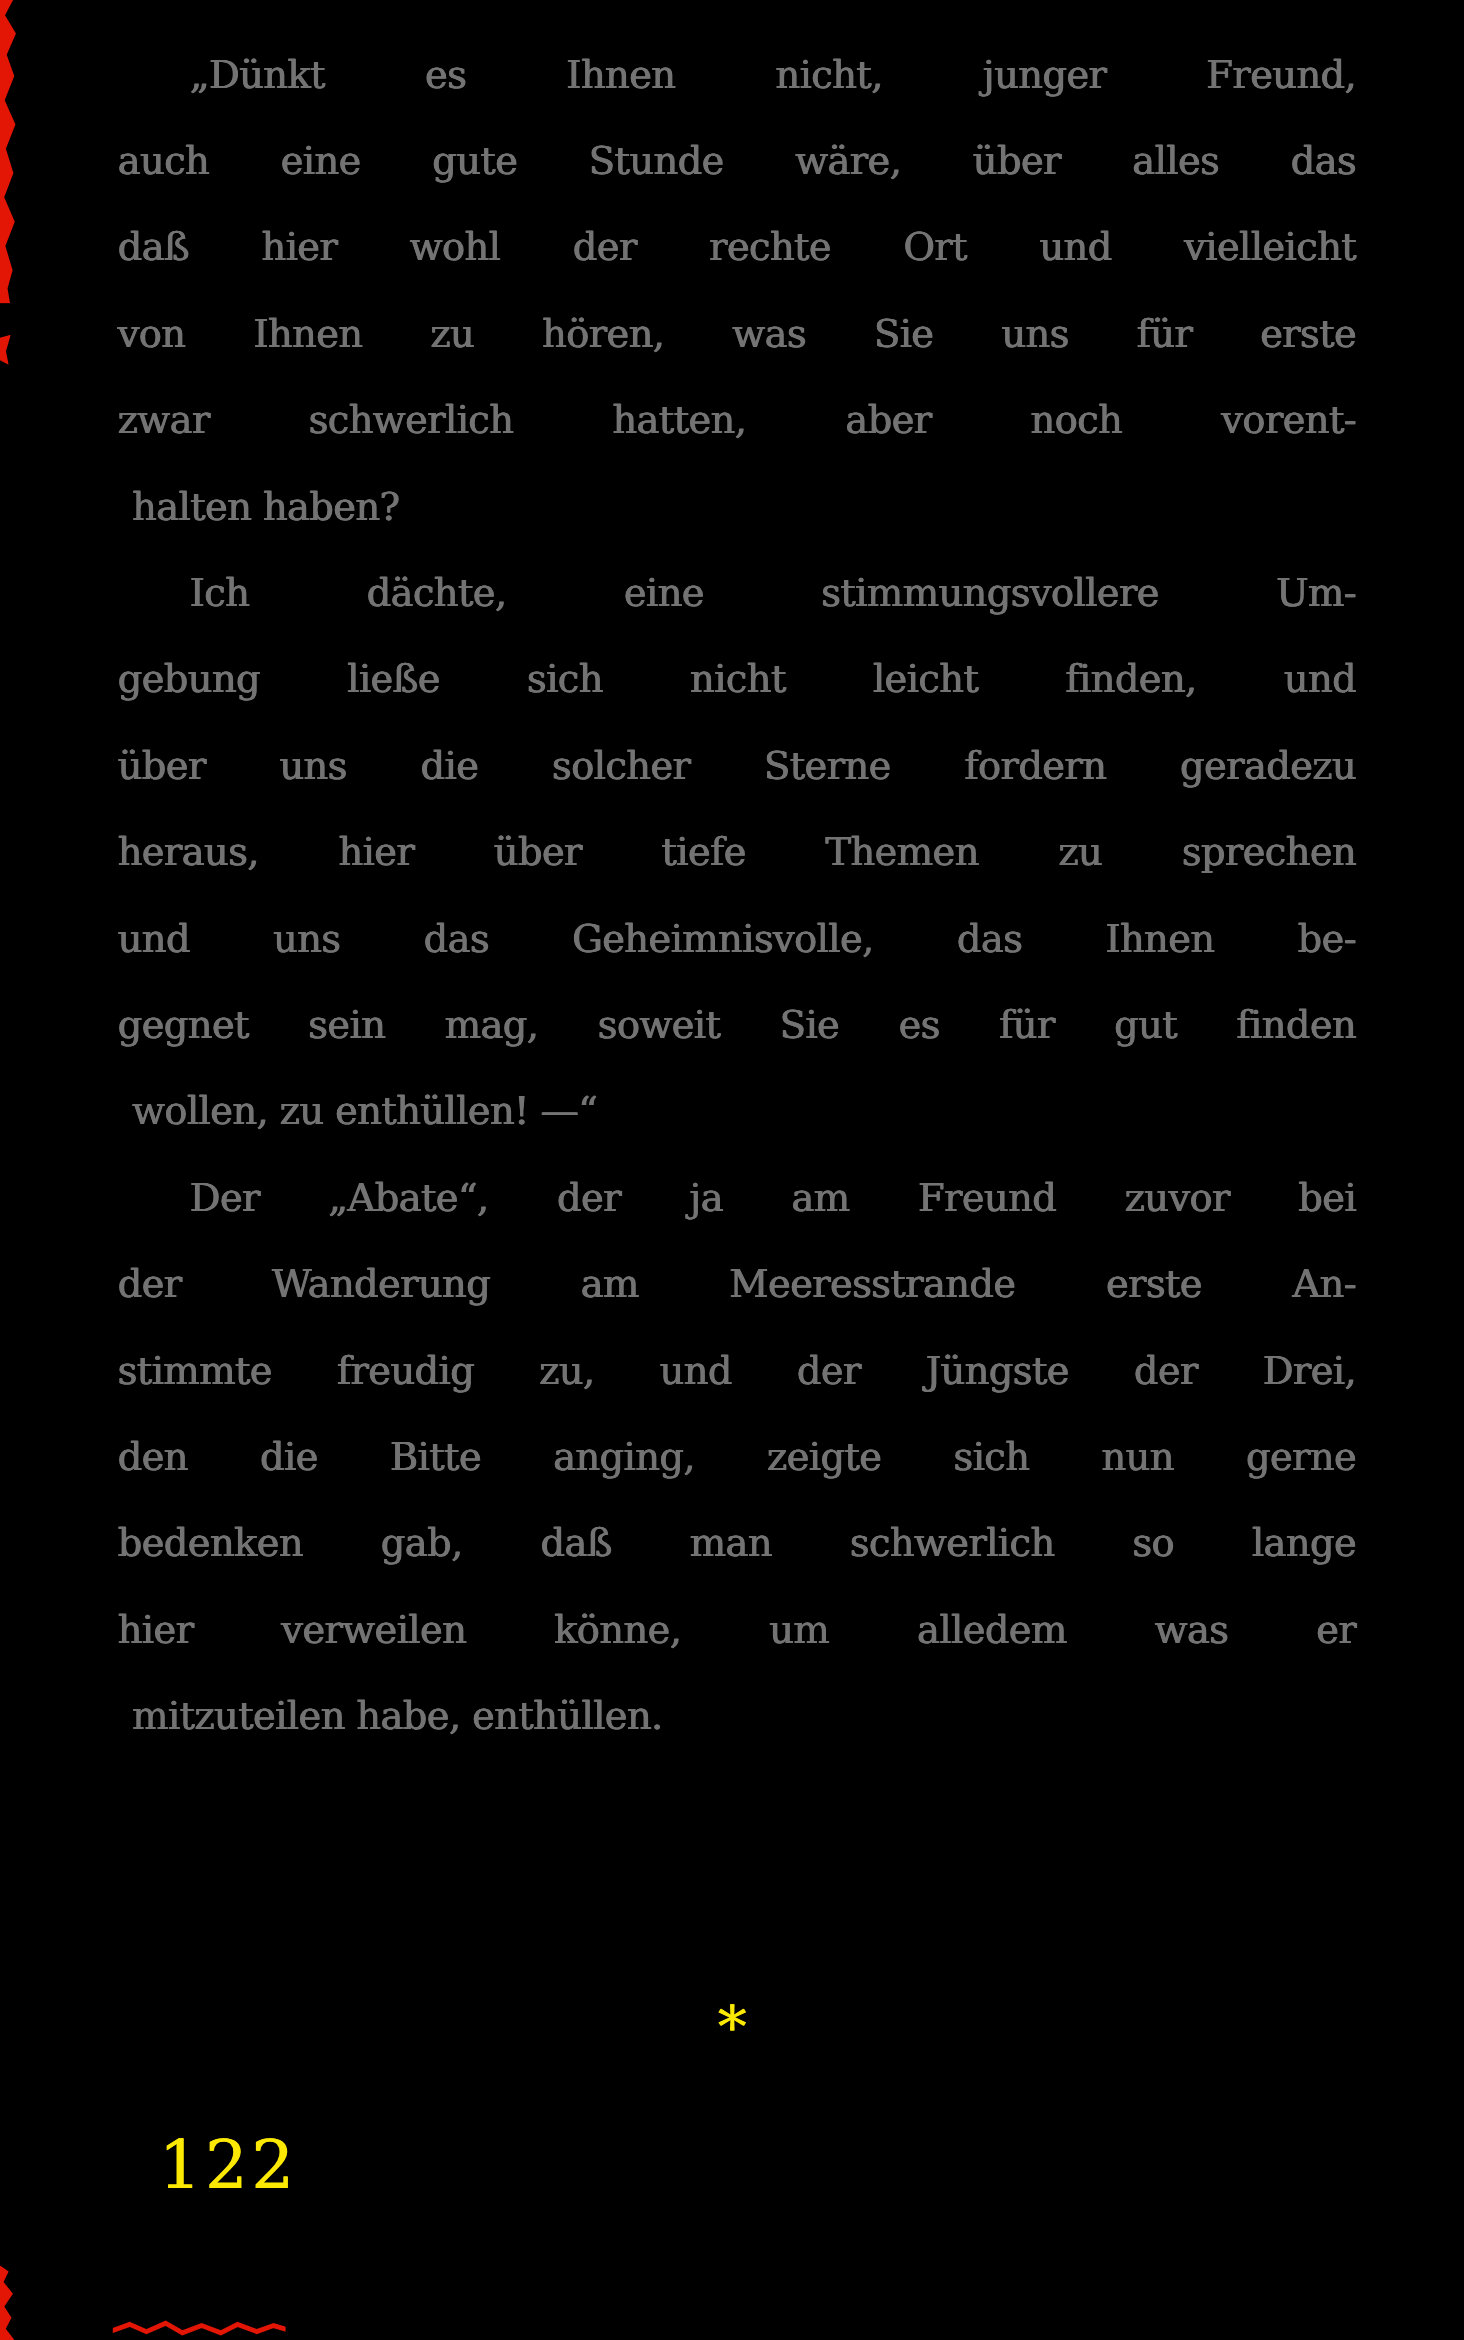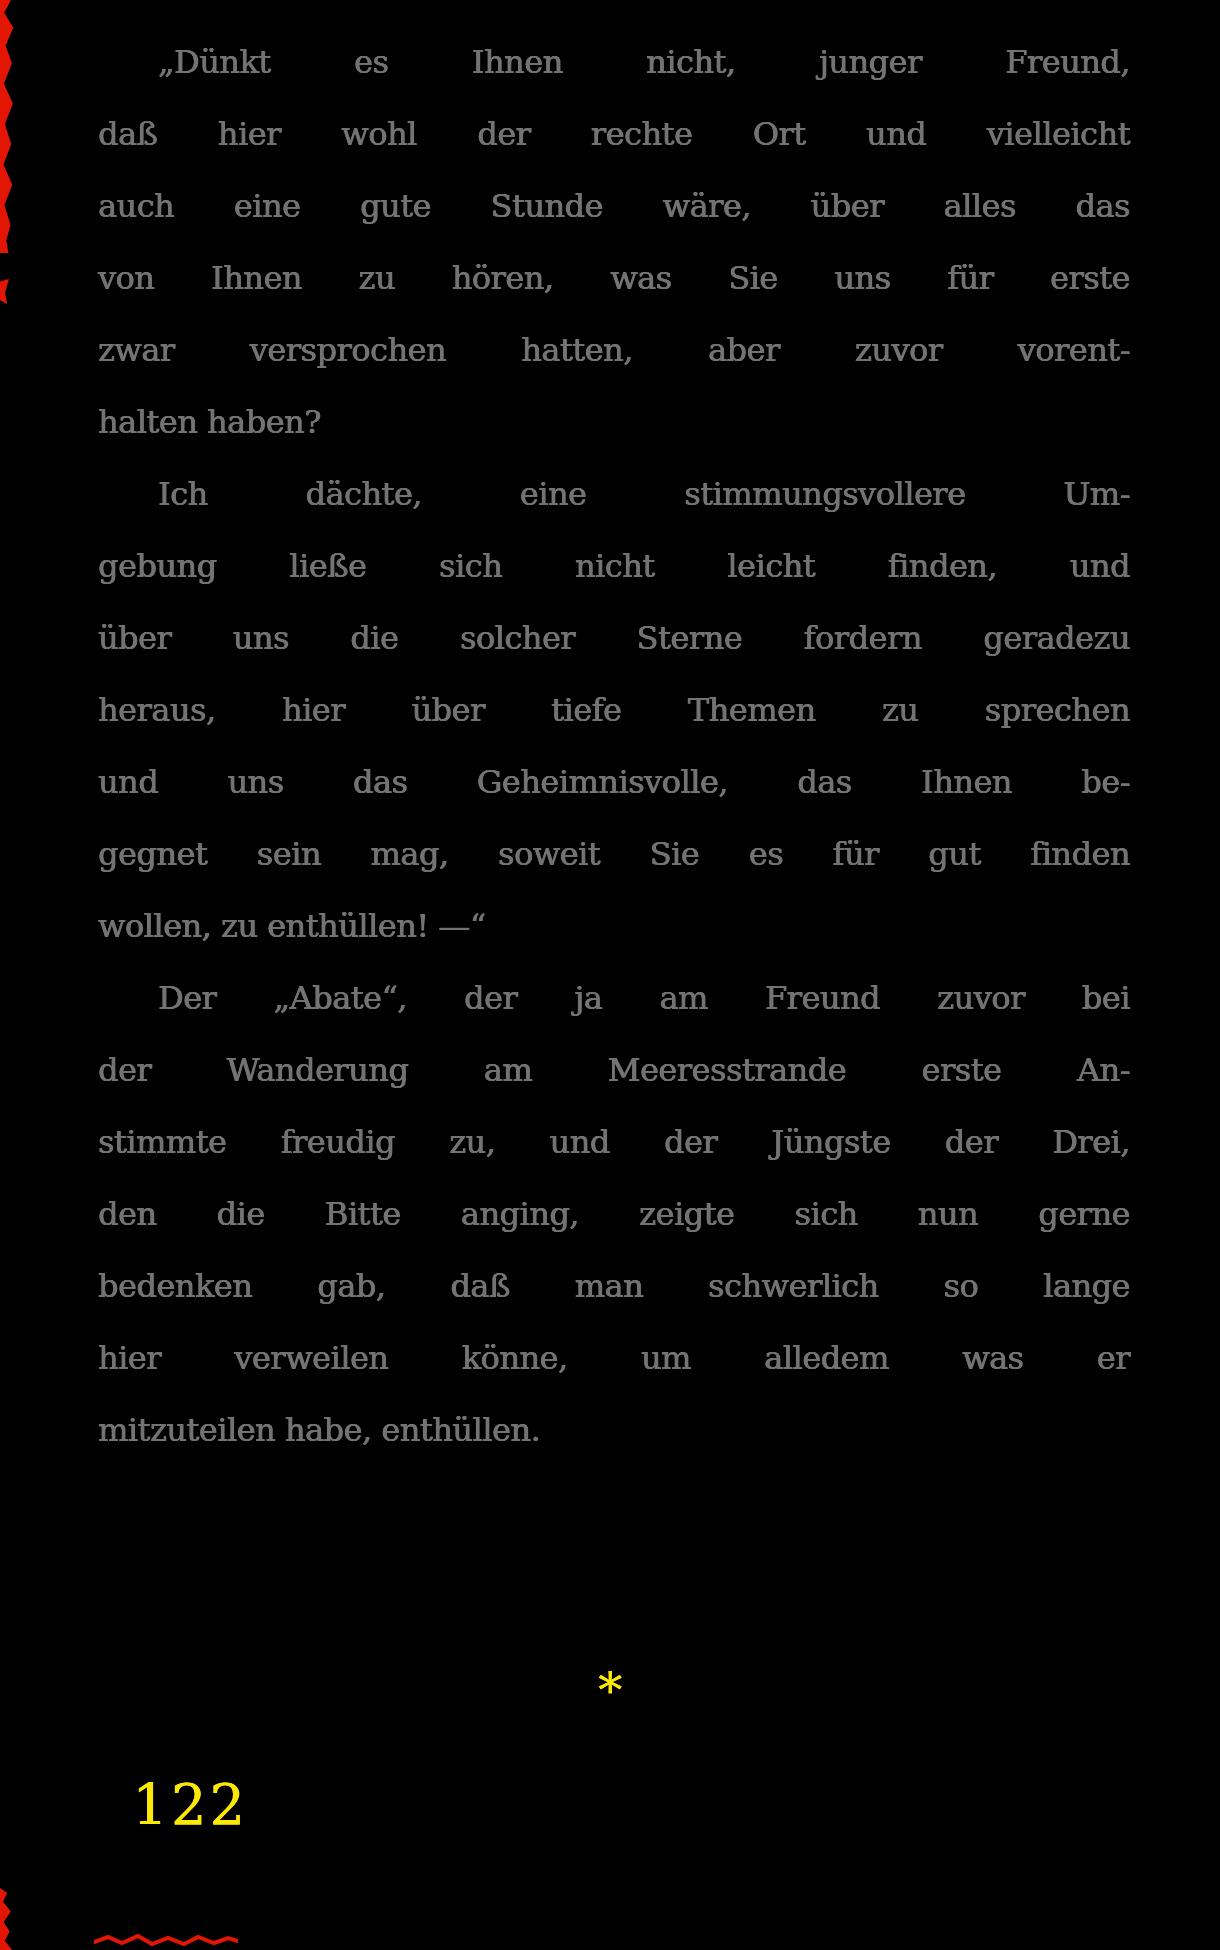--- a/index.html
+++ b/index.html
@@ -31,21 +31,21 @@
     text-shadow: 0.5px 0 0 currentColor, -0.3px 0 0 currentColor;
   }
   .para { margin: 0; }
   .para .line {
     text-align: justify;
     text-align-last: justify;
     height: 72px;
     white-space: nowrap;
   }
   .para .line:first-child { text-indent: 60px; }
-  .para .line:last-child  { text-align-last: left; white-space: normal; }
+  .para .line:last-child  { text-align-last: left; white-space: normal; margin-left: 12px; }
   .separator {
     position: absolute;
     left: 0;
     top: 1662px;
     width: 100%;
     text-align: center;
     color: #fbe903;
     font-size: 48px;
     text-shadow: 0.5px 0 0 currentColor;
   }
@@ -85,24 +85,24 @@
   }
 </style>
 </head>
 <body>
 
 <div class="page">
 
   <div class="textblock">
     <div class="para">
         <div class="line">„Dünkt es Ihnen nicht, junger Freund,</div>
+        <div class="line">auch eine gute Stunde wäre, über alles das</div>
         <div class="line">daß hier wohl der rechte Ort und vielleicht</div>
-        <div class="line">auch eine gute Stunde wäre, über alles das</div>
         <div class="line">von Ihnen zu hören, was Sie uns für erste</div>
-        <div class="line">zwar versprochen hatten, aber zuvor vorent-</div>
+        <div class="line">zwar schwerlich hatten, aber noch vorent-</div>
         <div class="line">halten haben?</div>
       </div>
     <div class="para">
         <div class="line">Ich dächte, eine stimmungsvollere Um-</div>
         <div class="line">gebung ließe sich nicht leicht finden, und</div>
         <div class="line">über uns die solcher Sterne fordern geradezu</div>
         <div class="line">heraus, hier über tiefe Themen zu sprechen</div>
         <div class="line">und uns das Geheimnisvolle, das Ihnen be-</div>
         <div class="line">gegnet sein mag, soweit Sie es für gut finden</div>
         <div class="line">wollen, zu enthüllen! —“</div>

